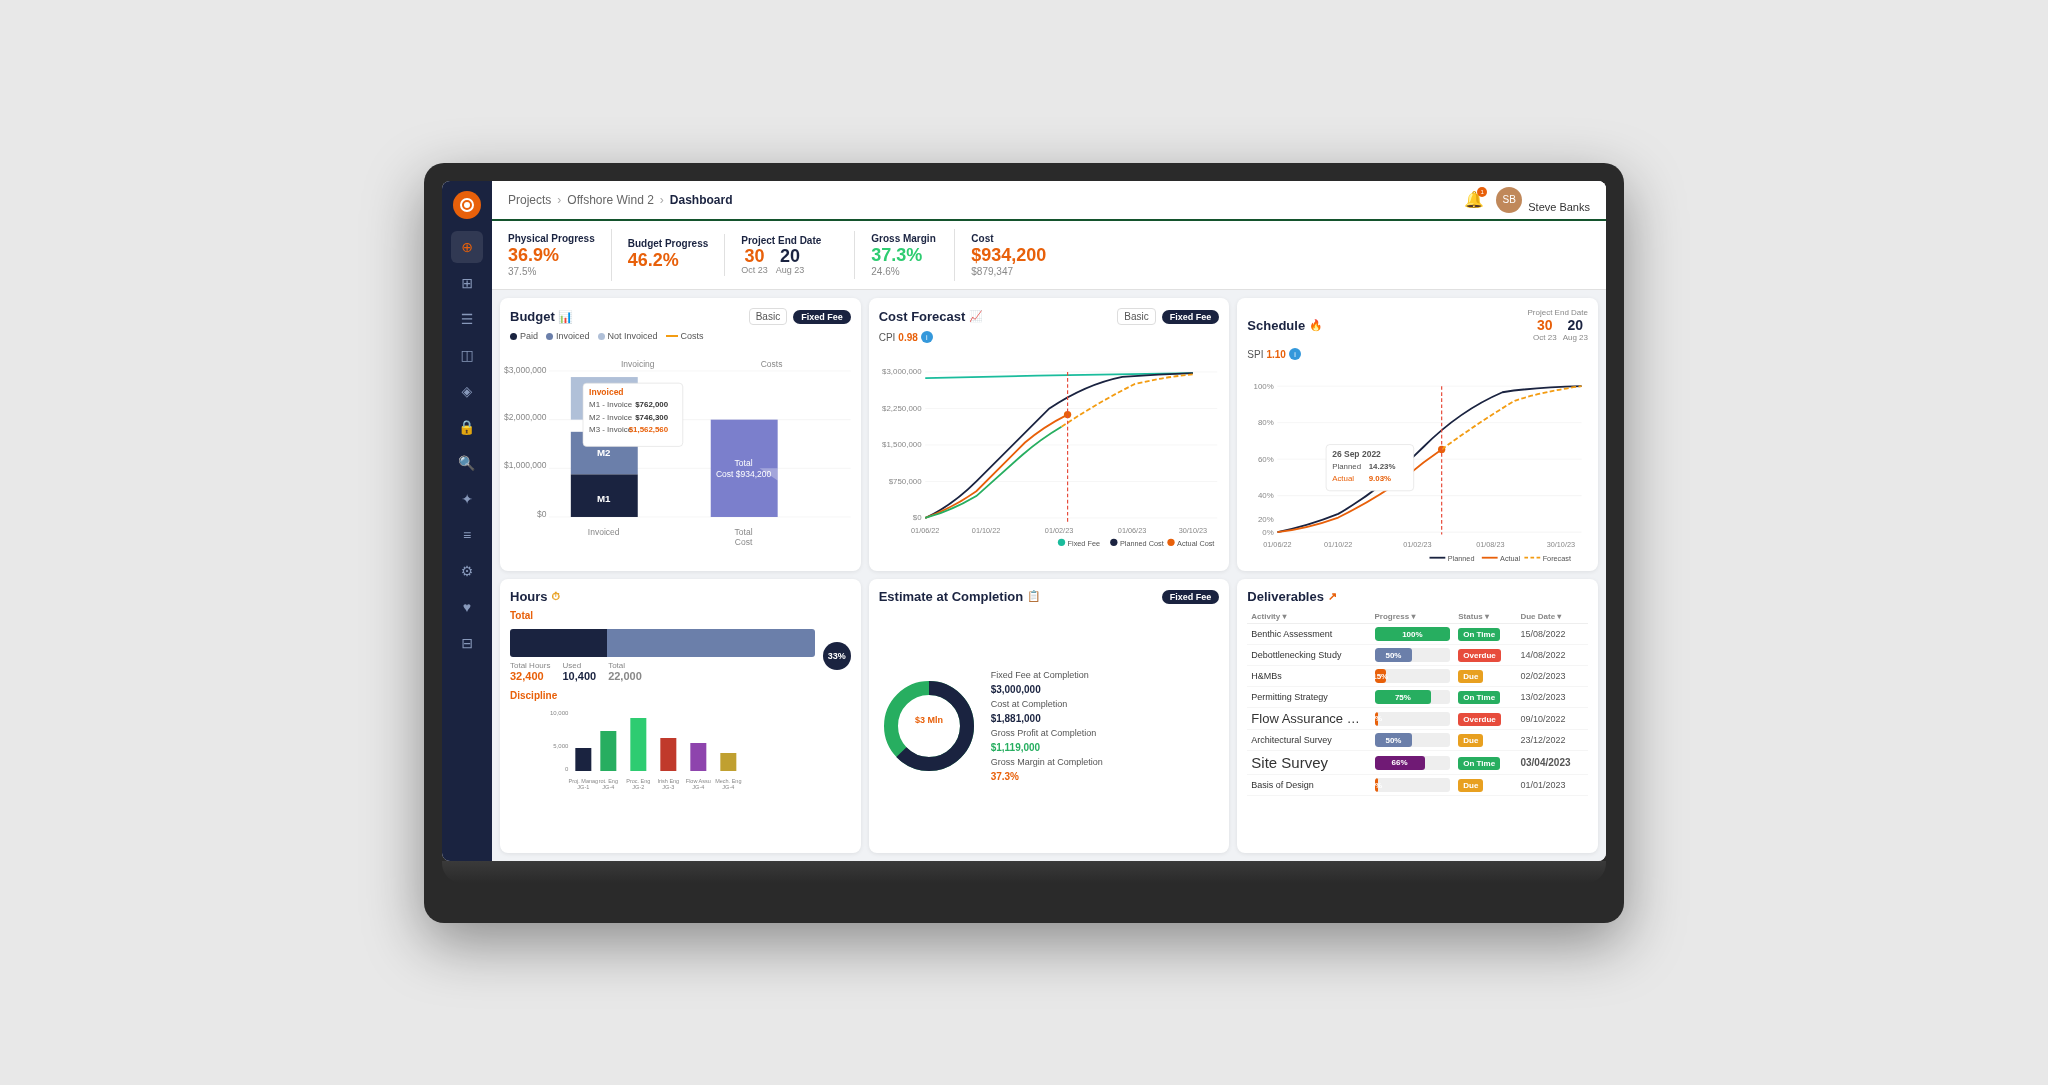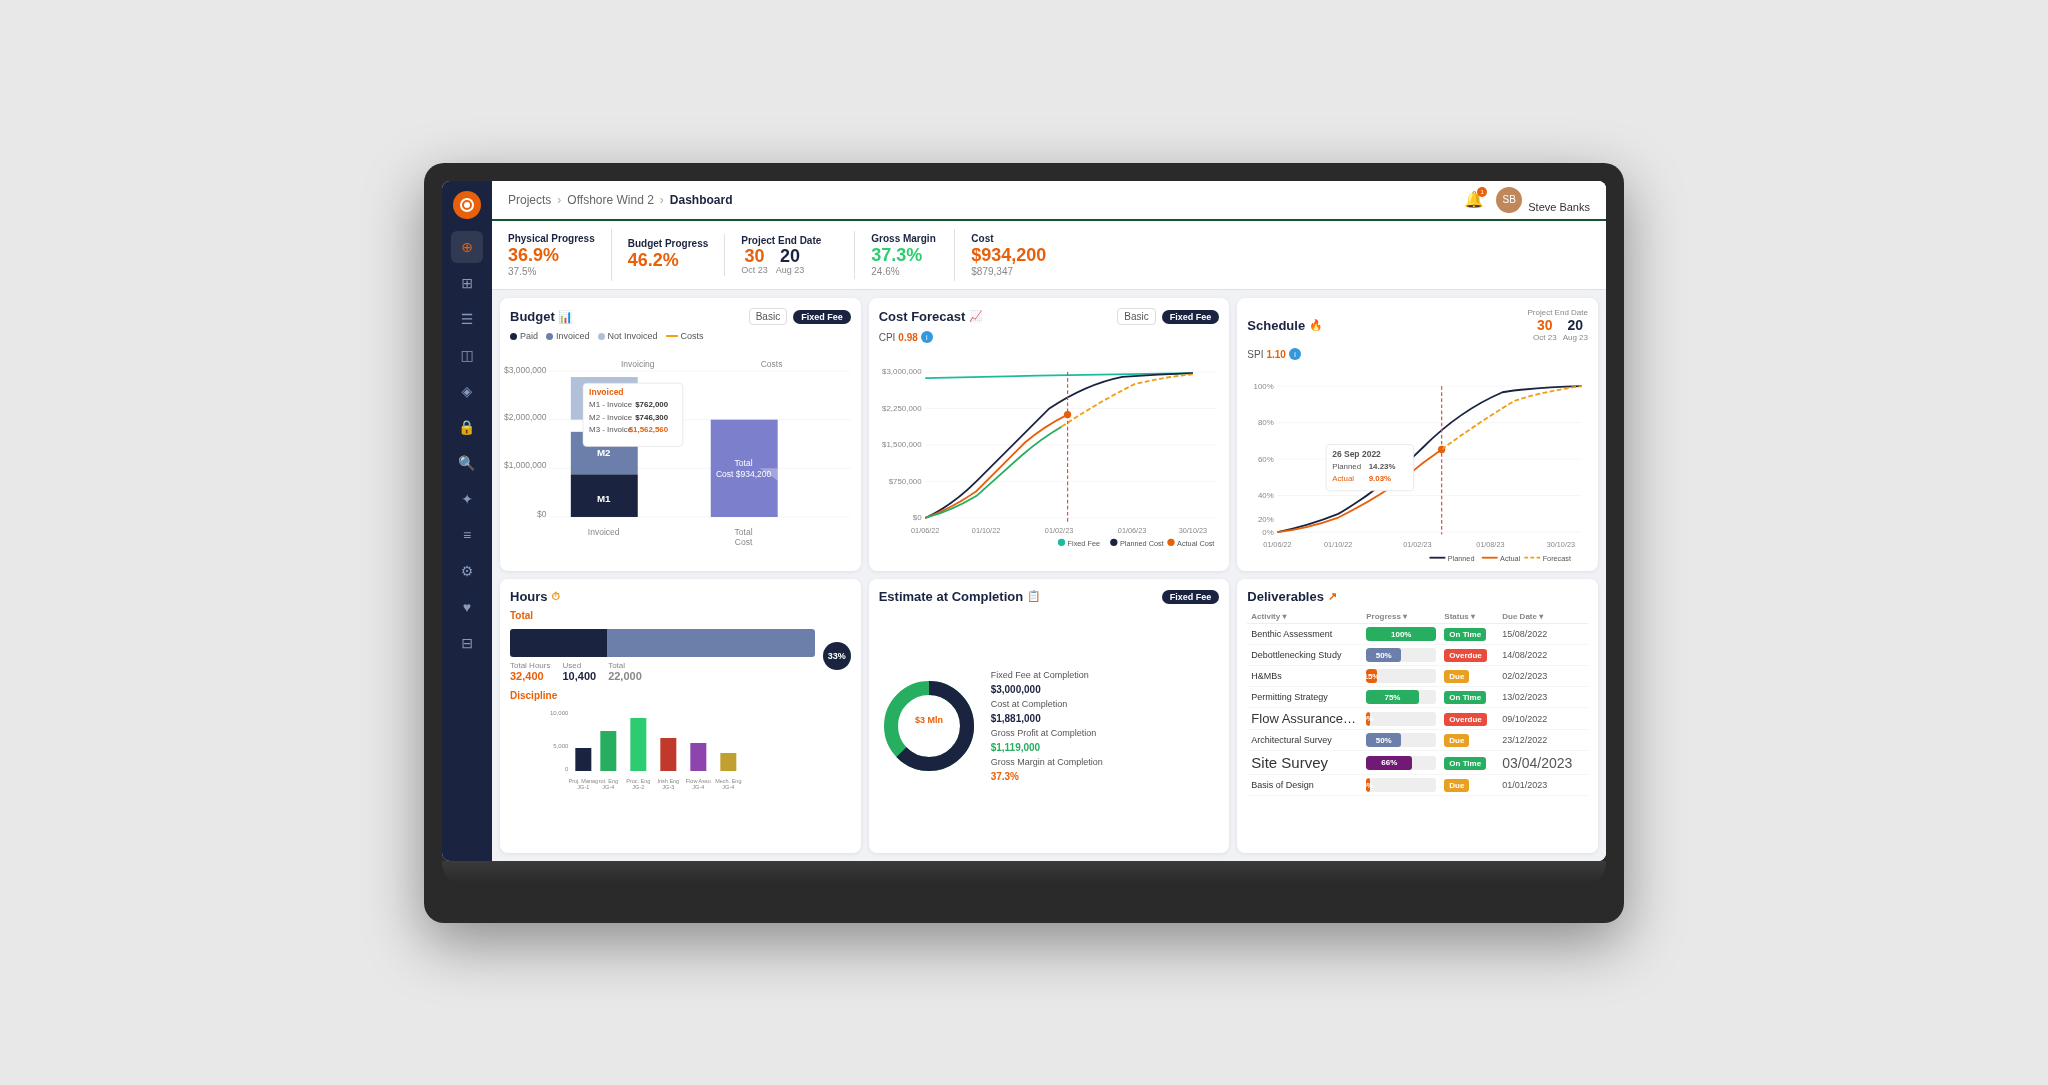--- a/index.html
+++ b/index.html
@@ -990,21 +990,21 @@
                   <tr>
     <td style="font-size:15px;color:#333;max-width:100px;white-space:nowrap;overflow:hidden;text-overflow:ellipsis;">Site Survey</td>
     <td>
       <div class="progress-bar-wrap">
         <div class="progress-bar-fill" style="width:66%;background:#701a75;">66%</div>
       </div>
     </td>
     <td>
       <span class="status-badge status-ontime">On Time</span>
     </td>
-    <td style="font-size:14px;color:#555;white-space:nowrap;">03/04/2023</td>
+    <td style="font-size:10px;color:#555;white-space:nowrap;font-weight:bold;">03/04/2023</td>
   </tr>
                   <tr>
     <td style="font-size:9px;color:#333;max-width:100px;white-space:nowrap;overflow:hidden;text-overflow:ellipsis;">Basis of Design</td>
     <td>
       <div class="progress-bar-wrap">
         <div class="progress-bar-fill" style="width:5%;background:#e8600a;">5%</div>
       </div>
     </td>
     <td>
       <span class="status-badge status-due">Due</span>

